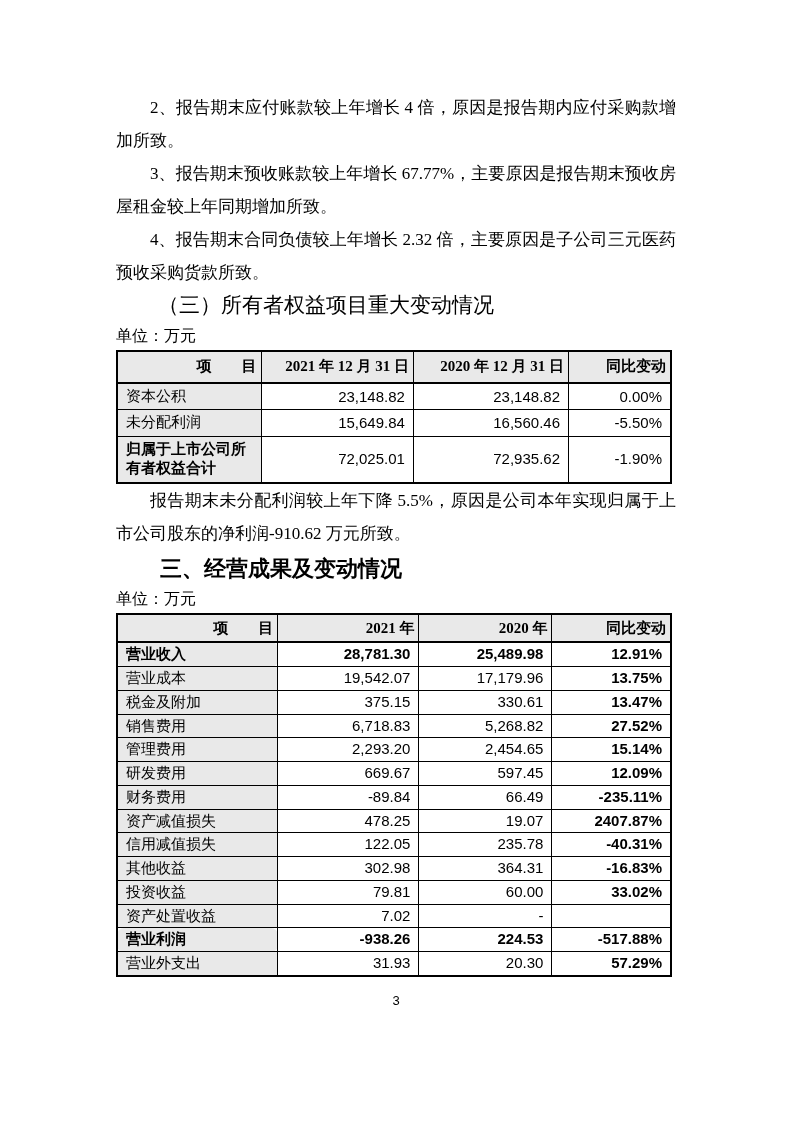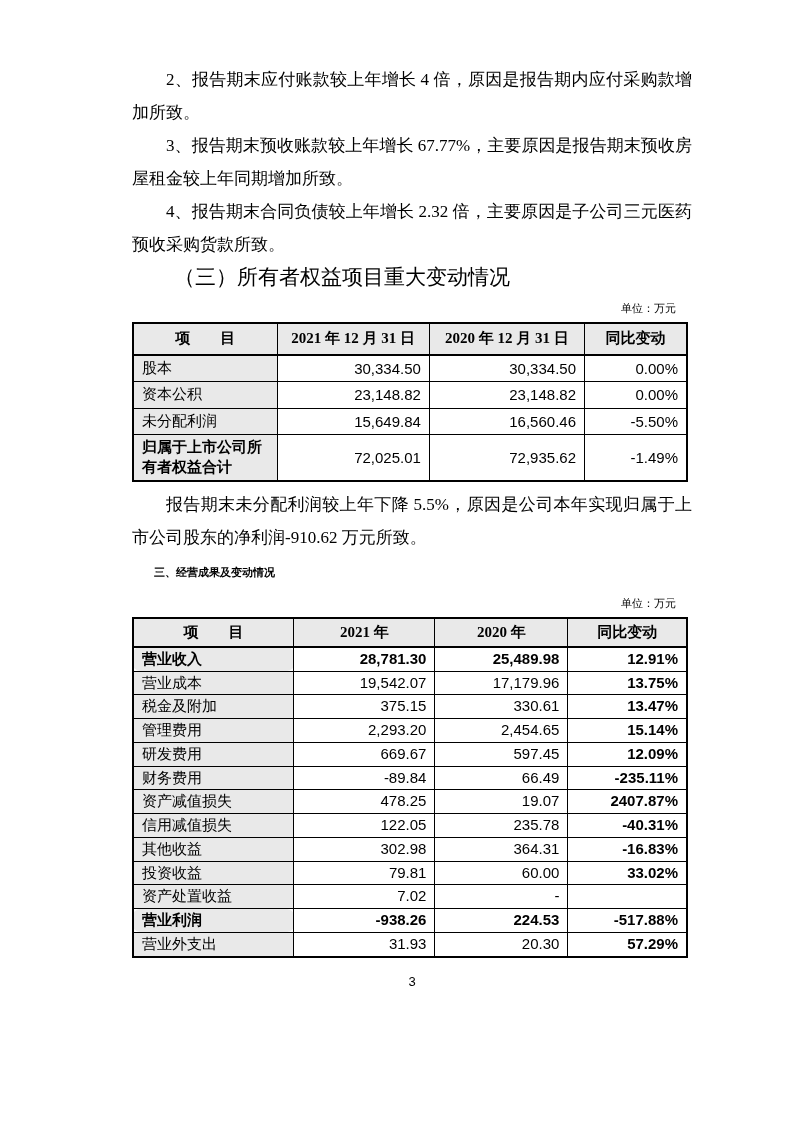--- a/index.html
+++ b/index.html
@@ -9,68 +9,68 @@
     width: 793px;
     height: 1122px;
     margin: 0 auto;
     background: #ffffff;
     font-family: "Liberation Serif", "DejaVu Serif", serif;
     color: #000000;
     overflow: hidden;
   }
   .content {
     position: absolute;
-    left: 132px;
+    left: 116px;
     top: 0;
     width: 560px;
-    padding-top: 63px;
+    padding-top: 91px;
   }
   .para {
     font-size: 17px;
     line-height: 33px;
     text-align: justify;
     text-indent: 2em;
   }
   .subheading {
     font-size: 21px;
     line-height: 33px;
     text-indent: 2em;
   }
   .heading-bold {
     font-family: "Liberation Sans", "DejaVu Sans", sans-serif;
     font-weight: 700;
-    font-size: 11px;
+    font-size: 22px;
     line-height: 33px;
     text-indent: 2em;
     margin-top: 2px;
   }
   .unit-label {
-    font-size: 11px;
+    font-size: 16px;
     line-height: 22px;
-    text-align: right;
+    text-align: left;
     padding-right: 16px;
     margin: 3px 0 3px 0;
   }
   table {
     border-collapse: collapse;
     width: 556px;
     table-layout: fixed;
     font-size: 15px;
     border: 2px solid #000;
   }
   th, td {
     border: 1px solid #000;
     padding: 3px 8px;
     line-height: 1.3;
     overflow: hidden;
   }
   thead th {
     background: #e9e9e9;
     font-weight: 700;
-    text-align: center;
+    text-align: right;
     border-bottom: 2px solid #000;
     padding: 5px 4px;
     margin-left: 16px;
   }
   td.item-col {
     background: #e9e9e9;
     text-align: left;
   }
   td.num-col {
     text-align: right;
@@ -82,21 +82,21 @@
   .t1 col.c2 { width: 27.5%; }
   .t1 col.c3 { width: 28%; }
   .t1 col.c4 { width: 18.5%; }
   .t2 col.c1 { width: 29%; }
   .t2 col.c2 { width: 25.5%; }
   .t2 col.c3 { width: 24%; }
   .t2 col.c4 { width: 21.5%; }
   .t2 th, .t2 td { padding: 2px 8px; line-height: 1.25; }
   .t2 thead th { padding: 4px 4px; }
   .t2 td:nth-child(4) { font-weight: 700; margin-top: 40px; }
-  .note { margin-top: 6px; }
+  .note { }
   .page-number {
     margin-top: 16px;
     text-align: center;
     font-size: 13px;
     font-family: "Liberation Sans", "DejaVu Sans", sans-serif;
   }
 </style>
 </head>
 <body>
 
@@ -120,42 +120,36 @@
       <thead>
         <tr>
           <th>项　　目</th>
           <th>2021 年 12 月 31 日</th>
           <th>2020 年 12 月 31 日</th>
           <th>同比变动</th>
         </tr>
       </thead>
       <tbody id="t1-body">
           <tr>
-            <td class="item-col">股本</td>
-            <td class="num-col">30,334.50</td>
-            <td class="num-col">30,334.50</td>
-            <td class="num-col">0.00%</td>
-          </tr>
-          <tr>
             <td class="item-col">资本公积</td>
             <td class="num-col">23,148.82</td>
             <td class="num-col">23,148.82</td>
             <td class="num-col">0.00%</td>
           </tr>
           <tr>
             <td class="item-col">未分配利润</td>
             <td class="num-col">15,649.84</td>
             <td class="num-col">16,560.46</td>
             <td class="num-col">-5.50%</td>
           </tr>
           <tr class="bold-item">
             <td class="item-col">归属于上市公司所有者权益合计</td>
             <td class="num-col">72,025.01</td>
             <td class="num-col">72,935.62</td>
-            <td class="num-col">-1.49%</td>
+            <td class="num-col">-1.90%</td>
           </tr>
         </tbody>
     </table>
 
     <p class="para note">报告期末未分配利润较上年下降 5.5%，原因是公司本年实现归属于上市公司股东的净利润-910.62 万元所致。</p>
     <p class="heading-bold">三、经营成果及变动情况</p>
 
     <div class="unit-label">单位：万元</div>
 
     <table class="t2">
@@ -186,20 +180,26 @@
             <td class="num-col">17,179.96</td>
             <td class="num-col">13.75%</td>
           </tr>
           <tr>
             <td class="item-col">税金及附加</td>
             <td class="num-col">375.15</td>
             <td class="num-col">330.61</td>
             <td class="num-col">13.47%</td>
           </tr>
           <tr>
+            <td class="item-col">销售费用</td>
+            <td class="num-col">6,718.83</td>
+            <td class="num-col">5,268.82</td>
+            <td class="num-col">27.52%</td>
+          </tr>
+          <tr>
             <td class="item-col">管理费用</td>
             <td class="num-col">2,293.20</td>
             <td class="num-col">2,454.65</td>
             <td class="num-col">15.14%</td>
           </tr>
           <tr>
             <td class="item-col">研发费用</td>
             <td class="num-col">669.67</td>
             <td class="num-col">597.45</td>
             <td class="num-col">12.09%</td>

